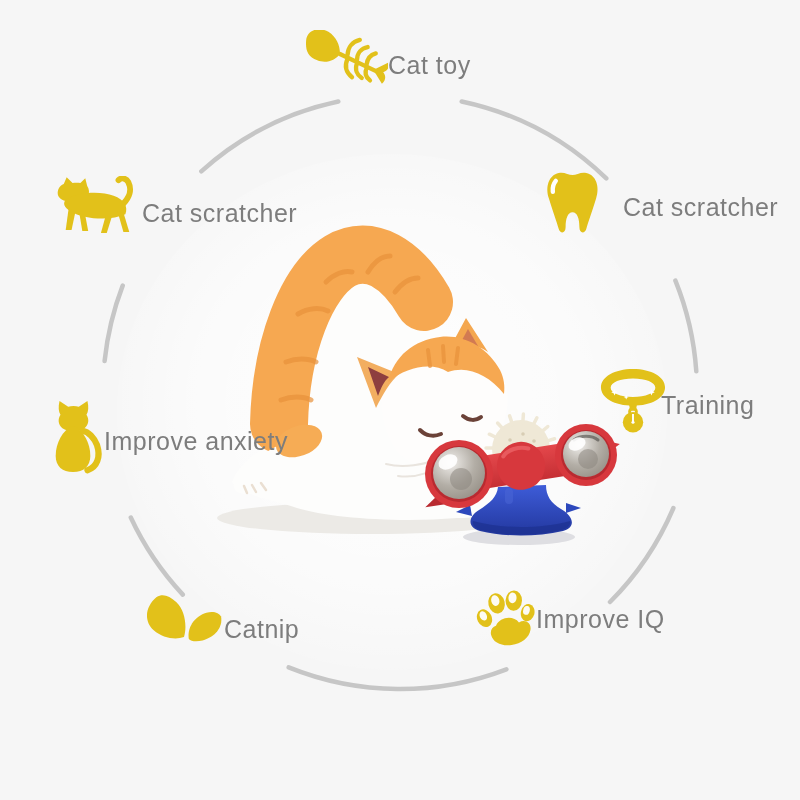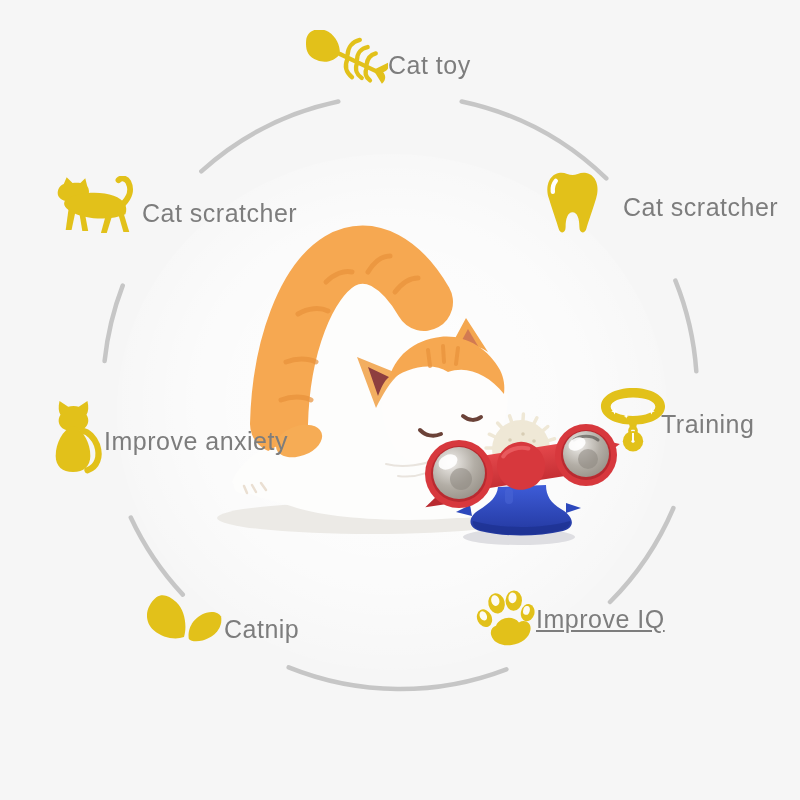--- a/index.html
+++ b/index.html
@@ -10,25 +10,25 @@
   html,body{margin:0;padding:0;background:var(--bg);}
   .stage{position:relative;width:800px;height:800px;background:var(--bg);overflow:hidden;
          font-family:"Liberation Sans",sans-serif;}
   .art{position:absolute;left:0;top:0;}
   .feature{position:absolute;display:flex;flex-direction:row;align-items:center;}
   .icon{color:var(--accent);line-height:0;}
   .label{margin-top:9px;font-size:25px;letter-spacing:.5px;color:var(--label);white-space:nowrap;}
   #f-cat-toy{left:296px;top:30px;width:200px;}
   #f-cat-toothbrush{left:566px;top:168px;width:200px;}
   #f-cat-toothbrush .icon{transform:translateX(-22px);}
-  #f-training{left:589px;top:384px;width:180px;}
+  #f-training{left:589px;top:365px;width:180px;}
   #f-training .icon{transform:translateX(8px);}
   #f-training .label{margin-top:12px;}
   #f-improve-iq{left:474px;top:590px;width:180px;}
-  #f-improve-iq .label{margin-top:0;text-decoration:underline;}
+  #f-improve-iq .label{margin-top:0;}
   #f-catnip{left:142px;top:594px;width:185px;}
   #f-catnip .label{margin-top:16px;}
   #f-relieve-anxiety{left:42px;top:398px;width:185px;}
   #f-cat-scratcher{left:52px;top:176px;width:180px;}
 </style>
 </head>
 <body>
 
 <div class="stage">
 

